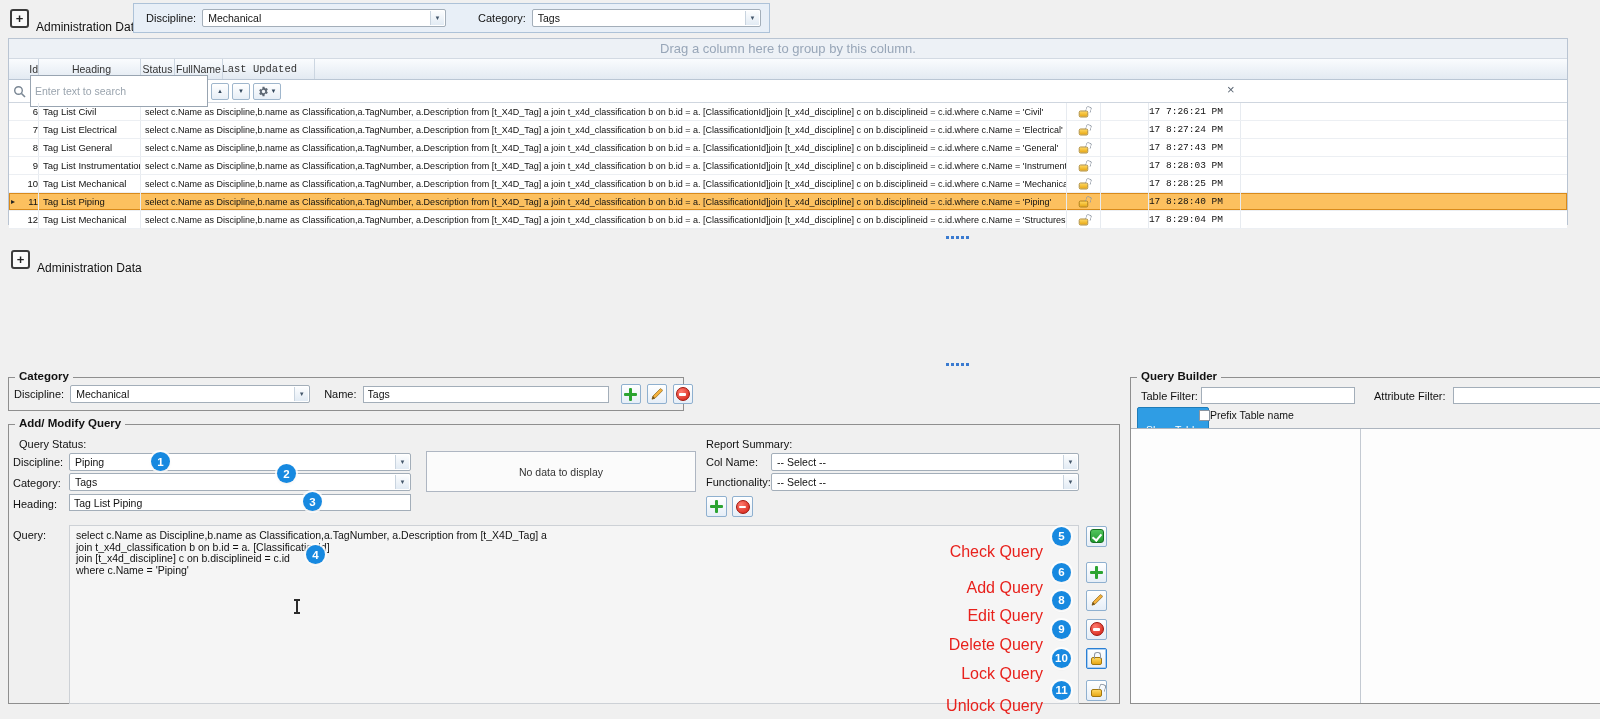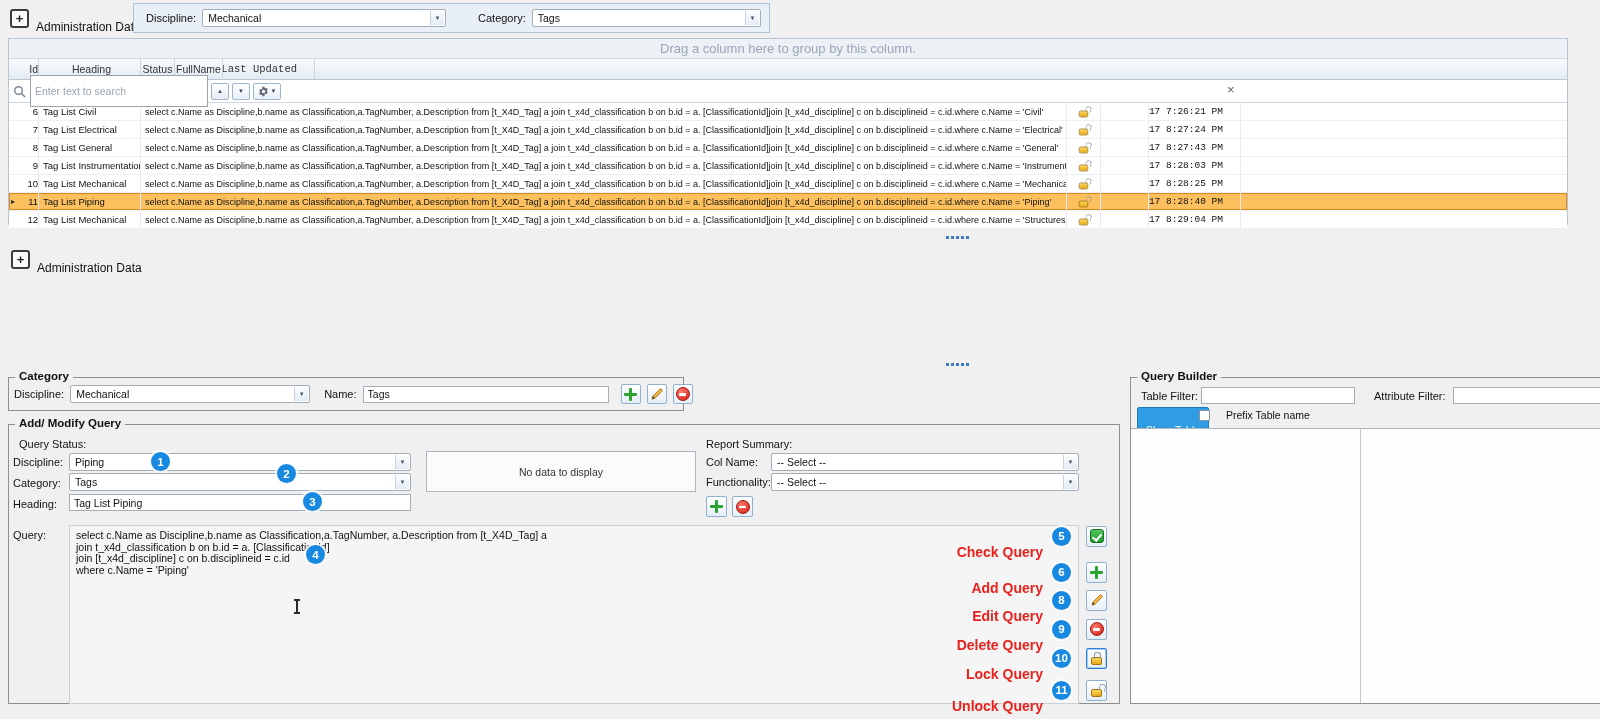--- a/index.html
+++ b/index.html
@@ -84,21 +84,21 @@
     box-shadow:0 0 0 2px rgba(255,255,255,.8), 0 1px 2px rgba(0,0,0,.3); flex:none; }
   .abs-badge { position:absolute; z-index:5; }
   .b1 { left:142px; top:27px; } .b2 { left:268px; top:39px; } .b3 { left:294px; top:67px; } .b4 { left:297px; top:120px; }
 
   .actions { position:absolute; left:858px; top:0; width:240px; height:100%; z-index:7; }
   .action-row { position:absolute; right:0; display:flex; align-items:center; gap:9px; height:22px; }
   .actions .action-row:nth-child(1){top:100px} .actions .action-row:nth-child(2){top:136px}
   .actions .action-row:nth-child(3){top:164px} .actions .action-row:nth-child(4){top:193px}
   .actions .action-row:nth-child(5){top:222px} .actions .action-row:nth-child(6){top:254px}
   .actions .action-row:nth-child(5) .icon-btn { border-color:#2a7fd4; box-shadow:0 0 0 1px #a8cdf0 inset; }
-  .action-label { color:var(--action-red,#e8211c); font-weight:bold; font-size:14px; white-space:nowrap;margin-top:32px; }
+  .action-label { color:var(--action-red,#e8211c); font-weight:normal; font-size:16px; white-space:nowrap;margin-top:32px; }
   .act-icon { margin-left:6px; }
 
   .glyph-plus { position:relative; width:13px; height:13px; display:inline-block; }
   .glyph-plus::before,.glyph-plus::after { content:""; position:absolute; background:#2ca431; border-radius:1px; }
   .glyph-plus::before { left:5px; top:0; width:3px; height:13px; }
   .glyph-plus::after { left:0; top:5px; width:13px; height:3px; }
   .glyph-minus { position:relative; width:14px; height:14px; border-radius:50%;
     background:radial-gradient(circle at 35% 30%, #ff7a6e, #d21d12); border:1px solid #9e150c;
     display:inline-block; box-sizing:border-box; }
   .glyph-minus::after { content:""; position:absolute; left:2.5px; top:5px; width:7px; height:2.5px; background:#fff; border-radius:1px; }
@@ -111,21 +111,21 @@
     box-sizing:border-box; margin-top:5px; }
   .padlock::before { content:""; position:absolute; width:5px; height:6px; border:1.5px solid #8f98a3;
     border-bottom:none; border-radius:3px 3px 0 0; top:-6px; left:1.5px; }
   .padlock.open::before { left:auto; right:-5px; transform:rotate(18deg); }
   .padlock.s { transform:scale(.85); }
 
   #g-builder { left:1130px; top:377px; width:478px; height:327px; }
   .showtable { position:absolute; left:6px; top:29px; height:16px; background:var(--show-table-blue,#2f9de4);
     color:#fff; border:1px solid #1f7cb8; font-size:10.5px; padding:16px 8px; border-radius:2px; }
   .checkbox { width:11px; height:11px; border:1px solid #8a95a1; background:#fff; display:inline-block; box-sizing:border-box; }
-  .prefixwrap { position:absolute; left:68px; top:31px; display:flex; align-items:center; gap:16px; font-size:10.5px; color:#111; }
+  .prefixwrap { position:absolute; left:68px; top:31px; display:flex; align-items:center; gap:0; font-size:10.5px; color:#111; }
   .builder-panel { position:absolute; left:0; top:50px; right:0; bottom:0; background:#fdfdfd; border-top:1px solid #adb5bf; }
   .builder-divider { position:absolute; left:229px; top:0; bottom:0; width:1px; background:#c4cad2; }
 </style>
 </head>
 <body>
 
 <div id="app">
 
   <button class="expander" style="left:10px;top:9px">+</button>
   <div class="sec-title" style="left:36px;top:20px">Administration Data</div>

